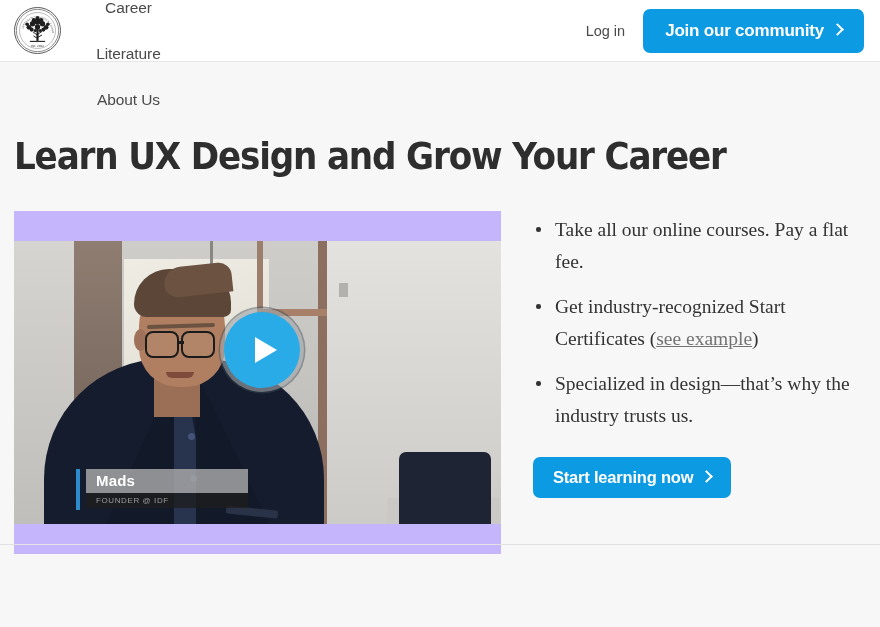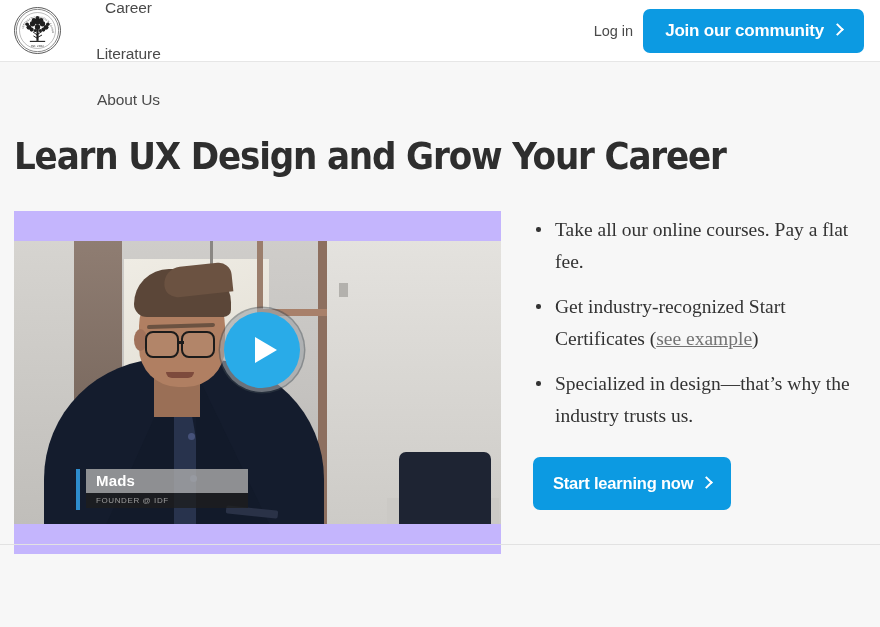--- a/index.html
+++ b/index.html
@@ -57,42 +57,42 @@
   }
   .nav-link.active {
     font-weight: bold;
     color: #2b2b2b;
   }
 
   .header-right {
     margin-left: auto;
     display: flex;
     align-items: center;
-    gap: 10px;
+    gap: 18px;
   }
 
   .login-link {
     font-size: 14.5px;
     color: #4a4a4a;
     text-decoration: none;
     white-space: nowrap;
     cursor: pointer;
   }
 
   .btn-primary {
     background: #0c9ae2;
     color: #ffffff;
     border: none;
     border-radius: 7px;
     font-family: "Liberation Sans", sans-serif;
     font-size: 16.5px;
     font-weight: bold;
     letter-spacing: -0.2px;
     padding: 0 20px;
-    height: 53px;
+    height: 41px;
     display: inline-flex;
     align-items: center;
     gap: 9px;
     cursor: pointer;
     white-space: nowrap;
   }
   .btn-join { height: 44px; font-size: 17px; padding: 0 22px; }
 
   .chev {
     display: inline-block;

